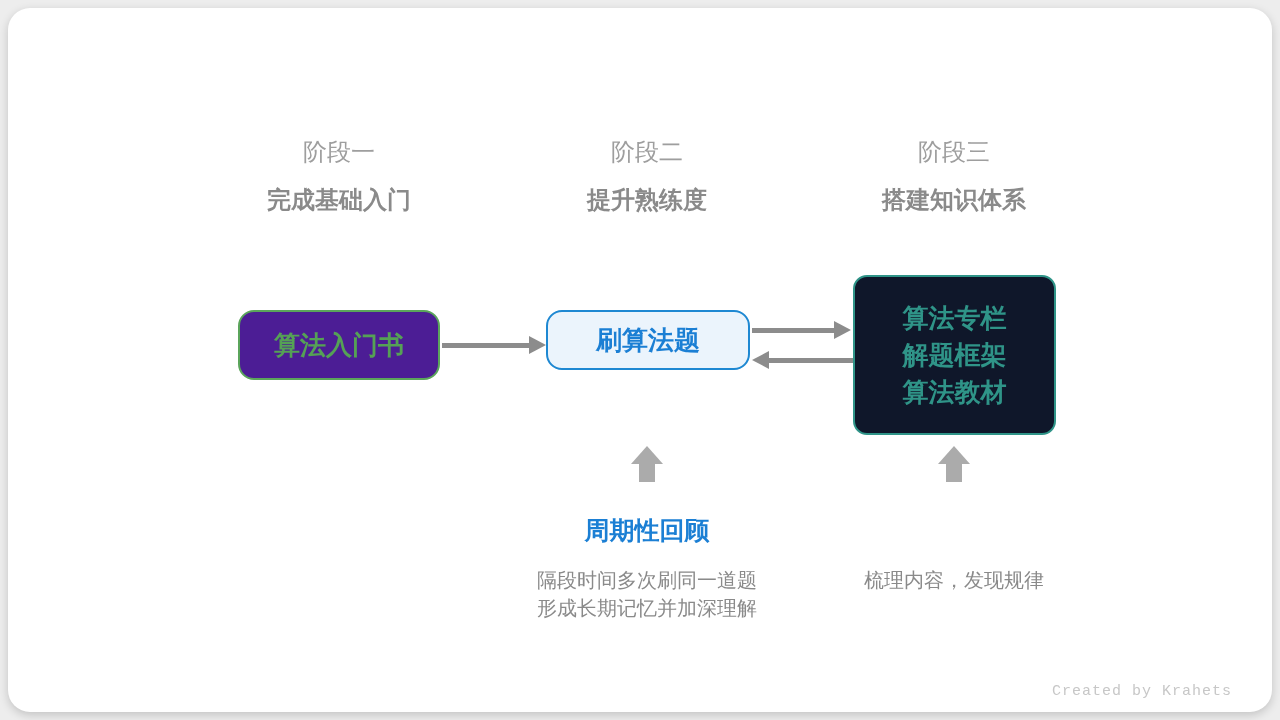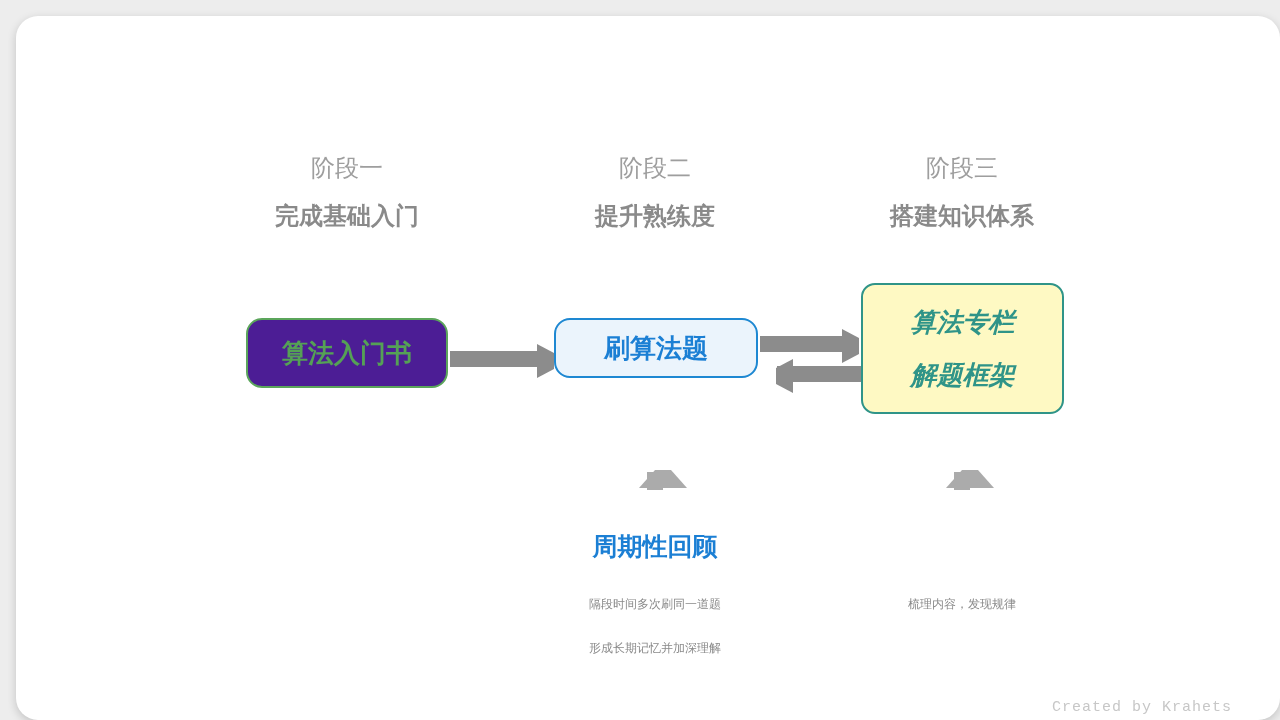--- a/index.html
+++ b/index.html
@@ -1,15 +1,15 @@
 <!DOCTYPE html>
 <html><head>
 <meta charset="utf-8">
 <style>
-  * { margin: 0; padding: 8px; box-sizing: border-box; }
+  * { margin: 0; padding: 0; box-sizing: border-box; }
   html, body { width: 1280px; height: 720px; }
   body {
     font-family: "Liberation Sans", "DejaVu Sans", sans-serif;
     background: #ededed;
     position: relative;
     overflow: hidden;
   }
   .card {
     position: absolute;
     left: 8px; top: 8px;
@@ -51,28 +51,27 @@
     background: #4c1d95;
     color: #55a155;
   }
   .node-blue {
     left: 538px; top: 302px; width: 204px; height: 60px;
     border: 2.5px solid #1e88d2;
     background: #ebf4fc;
     color: #1b7fd4;
   }
   .node-teal {
-    left: 845px; top: 267px; width: 203px; height: 131px;
+    left: 845px; top: 267px; width: 203px; height: 160px;
     border: 2.5px solid #2f9488;
-    background: #fef9c3;
+    background: #0f172a;
     color: #2f9488;
     border-radius: 14px;
     flex-direction: column;
     justify-content: center;
-    font-style: italic;
   }
   .node-teal .line { line-height: 37px; }
 
   
   .h-shaft { height: 5px; background: #8c8c8c; }
   .head-right {
     width: 0; height: 0;
     border-top: 9px solid transparent;
     border-bottom: 9px solid transparent;
     border-left: 17px solid #8c8c8c;
@@ -98,21 +97,21 @@
     width: 320px;
     text-align: center;
     font-size: 25px;
     font-weight: 700;
   }
   .anno-title.blue { color: #1b7fd4; }
   .anno-title.teal { color: #2f9488; }
   .anno-desc {
     width: 340px;
     text-align: center;
-    font-size: 12px;
+    font-size: 20px;
     line-height: 28px;
     color: #8a8a8a;
   }
 
   .credit {
     right: 40px; top: 675px;
     font-family: Liberation Mono, monospace;
     font-size: 15px;
     letter-spacing: 1px;
     color: #c7c7c7;
@@ -137,20 +136,21 @@
     <span>算法入门书</span>
   </div>
 
   <div class="abs node node-blue">
     <span>刷算法题</span>
   </div>
 
   <div class="abs node node-teal">
     <span class="line">算法专栏</span>
     <span class="line">解题框架</span>
+    <span class="line">算法教材</span>
   </div>
 
   <div>
     <div class="abs h-shaft" style="left:434px; top:335px; width:89px;"></div>
     <div class="abs head-right" style="left:521px; top:328px;"></div>
   </div>
 
   <div>
     <div class="abs h-shaft" style="left:744px; top:320px; width:83px;"></div>
     <div class="abs head-right" style="left:826px; top:313px;"></div>

